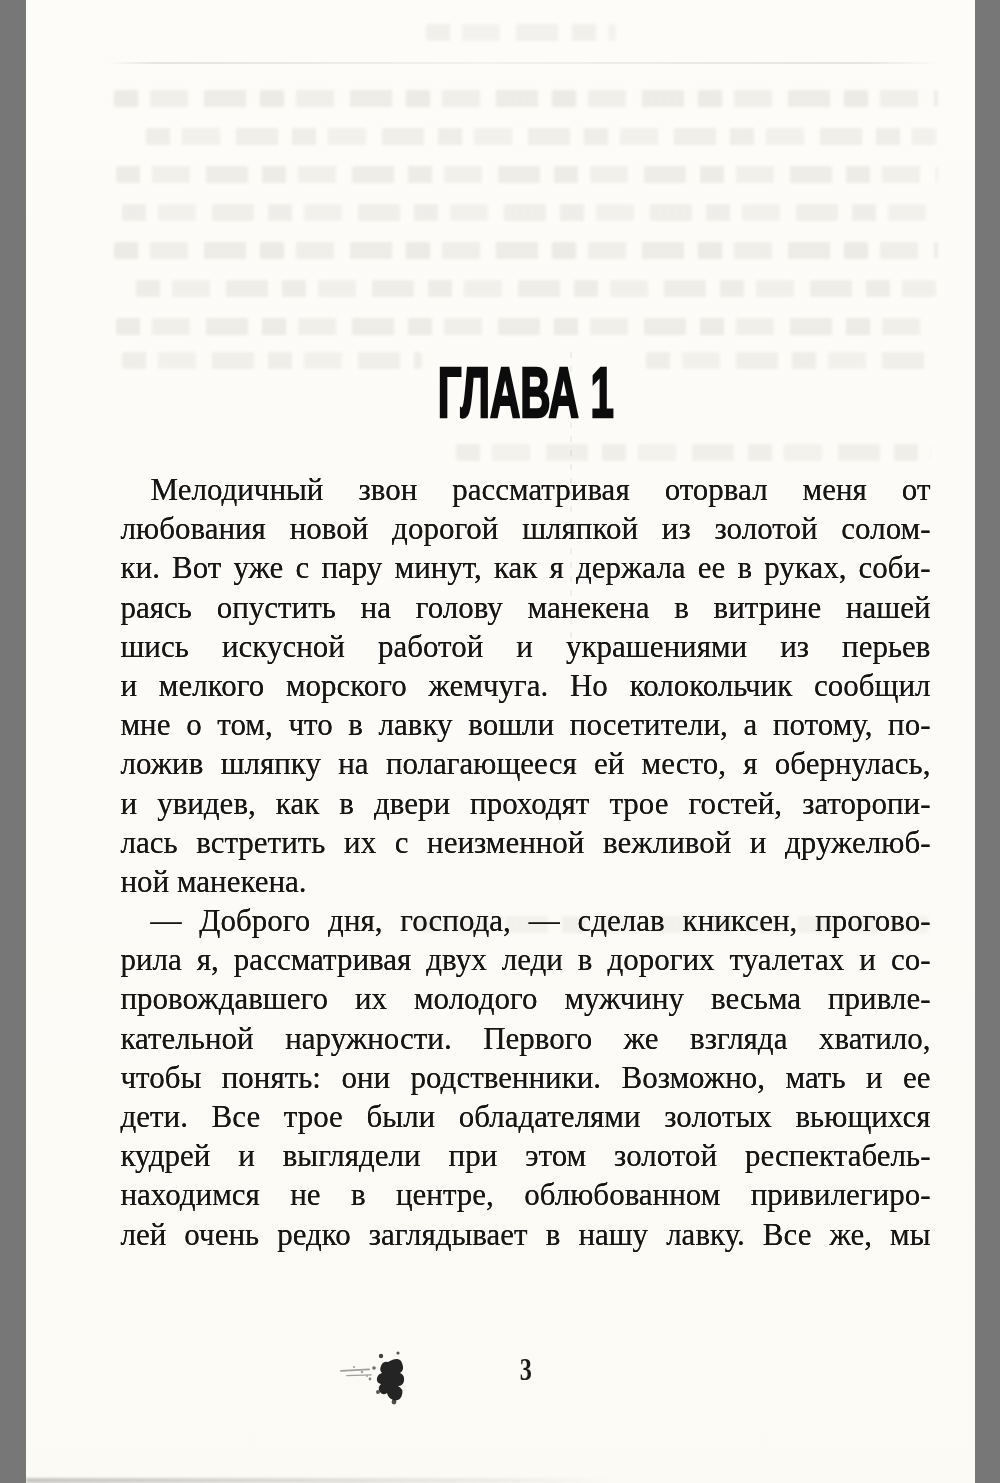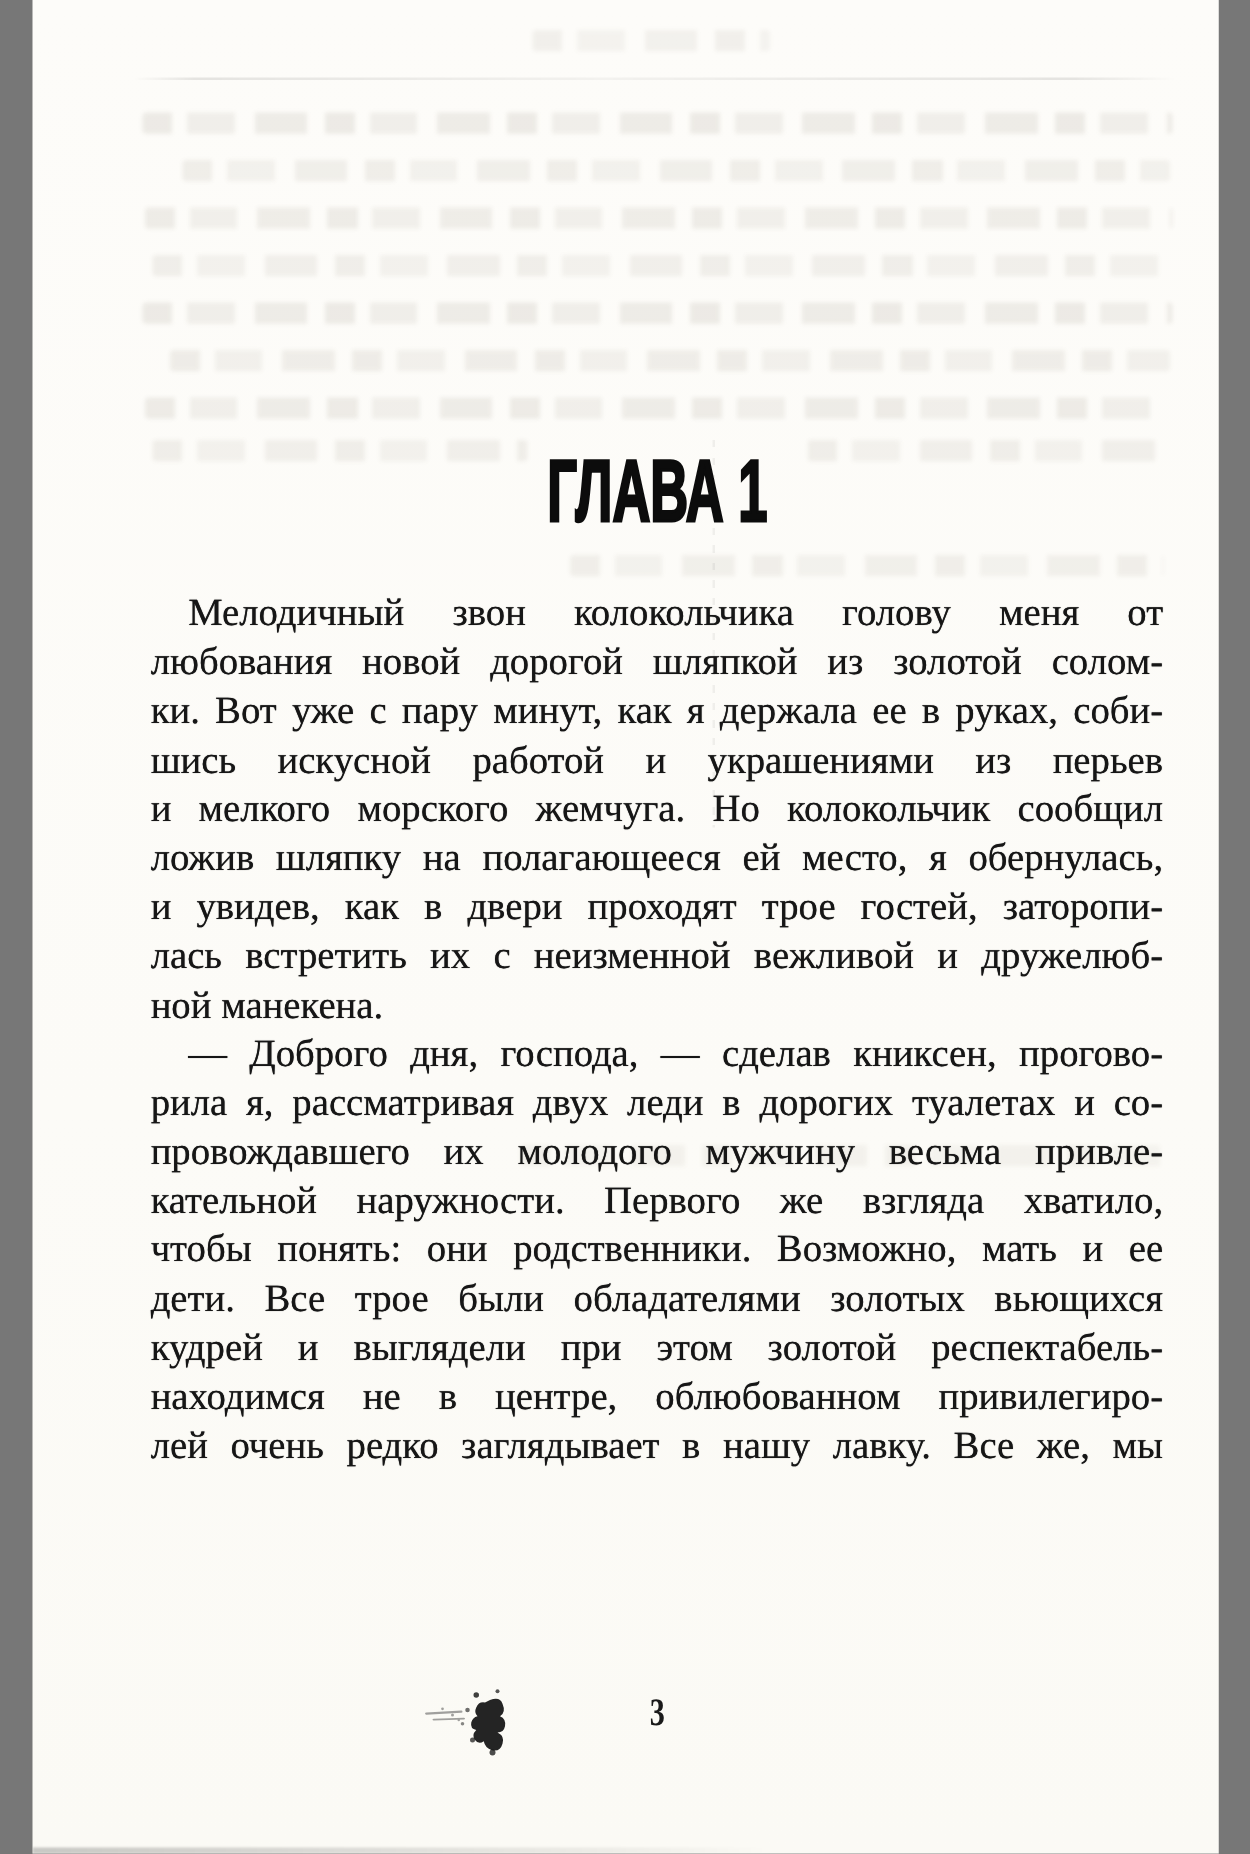--- a/index.html
+++ b/index.html
@@ -101,25 +101,27 @@
     <div class="ghost-line" style="left:430px;top:444px;width:475px;opacity:.38;"></div>
     <div class="ghost-line" style="left:390px;top:916px;width:515px;opacity:.3;"></div>
     <div class="fold-crease"></div>
   </div>
 
   <div class="heading-wrap">
     <div class="heading">ГЛАВА 1</div>
   </div>
 
   <div class="body-text">
-    <div class="line line--indent">Мелодичный звон колокольчика голову меня от</div>
+    <div class="line line--indent">Мелодичный звон рассматривая оторвал меня от</div>
     <div class="line">любования новой дорогой шляпкой из золотой солом-</div>
     <div class="line">ки. Вот уже с пару минут, как я держала ее в руках, соби-</div>
+    <div class="line">раясь опустить на голову манекена в витрине нашей</div>
     <div class="line">шись искусной работой и украшениями из перьев</div>
     <div class="line">и мелкого морского жемчуга. Но колокольчик сообщил</div>
+    <div class="line">мне о том, что в лавку вошли посетители, а потому, по-</div>
     <div class="line">ложив шляпку на полагающееся ей место, я обернулась,</div>
     <div class="line">и увидев, как в двери проходят трое гостей, заторопи-</div>
     <div class="line">лась встретить их с неизменной вежливой и дружелюб-</div>
     <div class="line line--endpara">ной манекена.</div>
     <div class="line line--indent">— Доброго дня, господа, — сделав книксен, прогово-</div>
     <div class="line">рила я, рассматривая двух леди в дорогих туалетах и со-</div>
     <div class="line">провождавшего их молодого мужчину весьма привле-</div>
     <div class="line">кательной наружности. Первого же взгляда хватило,</div>
     <div class="line">чтобы понять: они родственники. Возможно, мать и ее</div>
     <div class="line">дети. Все трое были обладателями золотых вьющихся</div>

